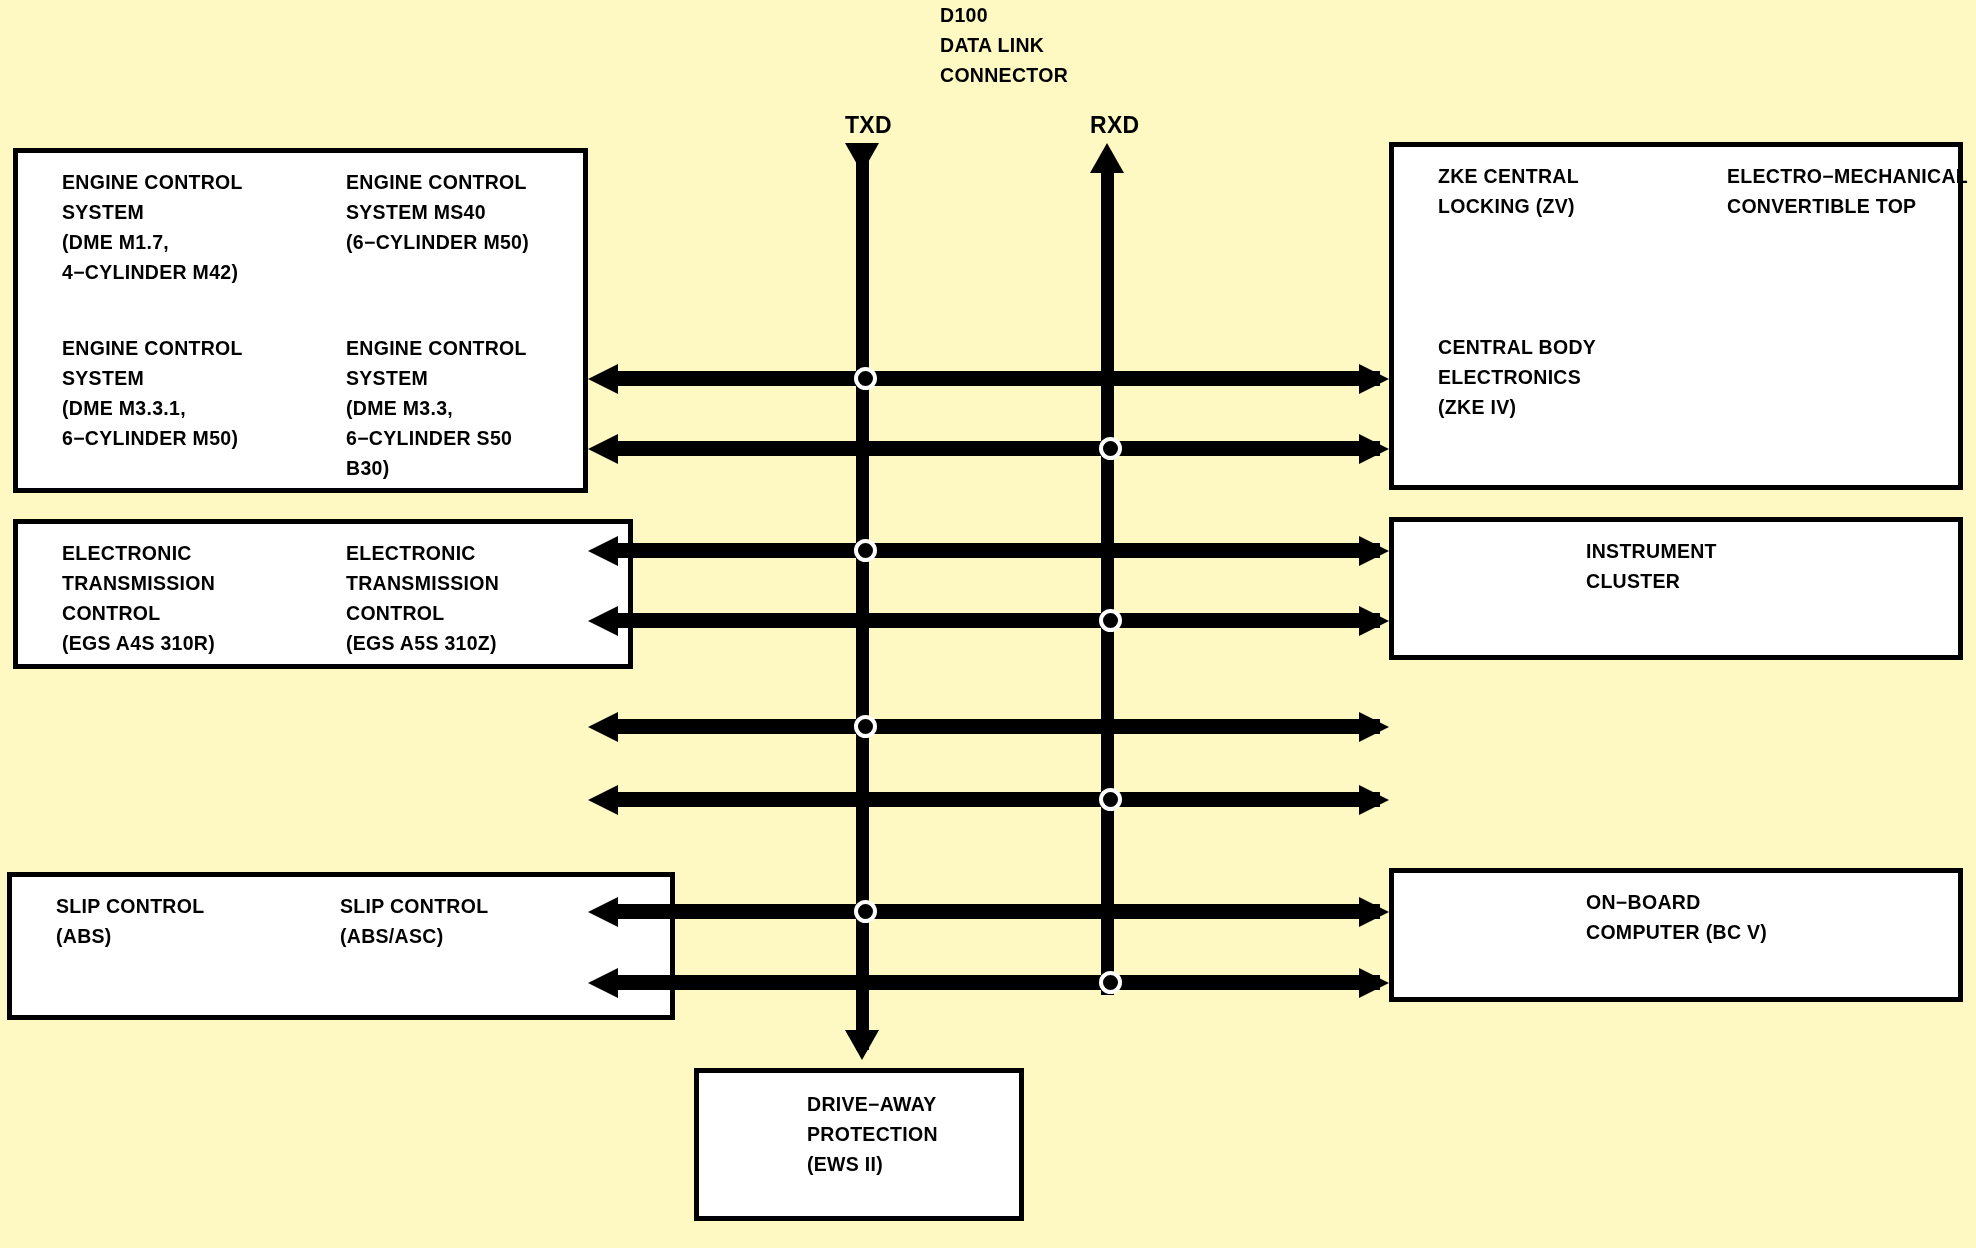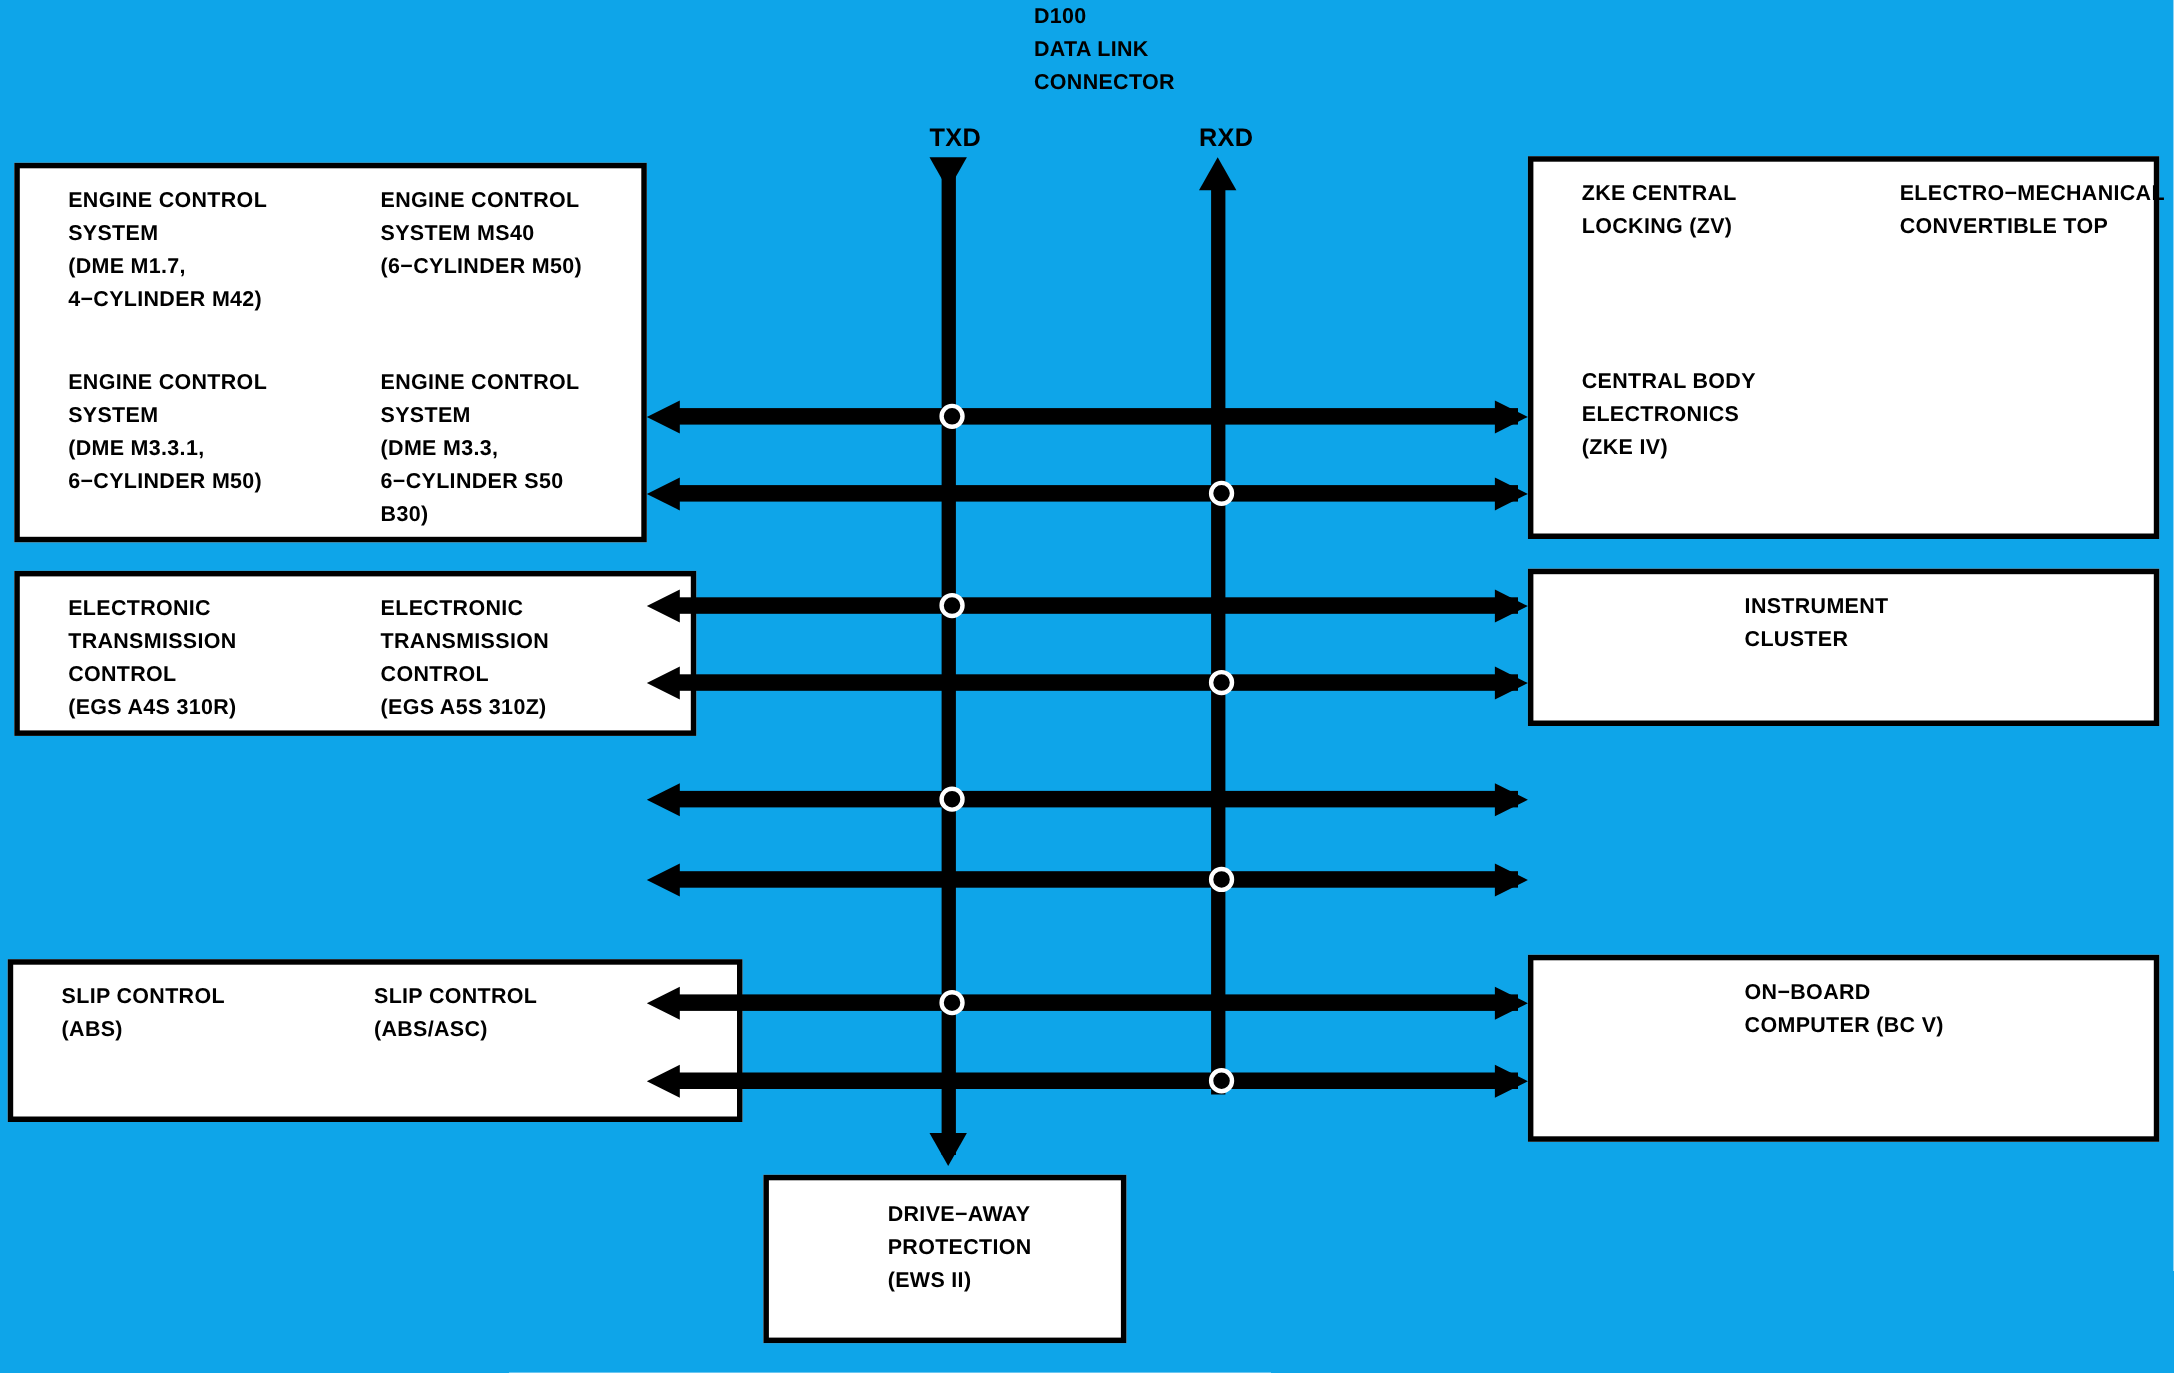--- a/index.html
+++ b/index.html
@@ -8,21 +8,21 @@
     padding: 0;
     background: #ffffff;
   }
   body {
     font-family: "Liberation Sans", sans-serif;
   }
   #canvas {
     position: relative;
     width: 1976px;
     height: 1248px;
-    background: #0ea5e9;
+    background: #fef9c3;
     overflow: hidden;
   }
 
   
   .node-box {
     position: absolute;
     box-sizing: border-box;
     border: 5px solid #000000;
     background: #ffffff;
     z-index: 3;
@@ -182,21 +182,21 @@
     <div class="box-col" style="left:44px; top:14px;">ZKE CENTRAL
 LOCKING (ZV)</div>
     <div class="box-col" style="left:333px; top:14px;">ELECTRO−MECHANICAL
 CONVERTIBLE TOP</div>
     <div class="box-col" style="left:44px; top:185px;">CENTRAL BODY
 ELECTRONICS
 (ZKE IV)</div>
   </div>
 
 
-  <div class="node-box" style="left:1389px; top:868px; width:574px; height:170px;">
+  <div class="node-box" style="left:1389px; top:868px; width:574px; height:134px;">
     <div class="box-col" style="left:192px; top:14px;">ON−BOARD
 COMPUTER (BC V)</div>
   </div>
 
   <div class="node-box" style="left:694px; top:1068px; width:330px; height:153px;">
     <div class="box-col" style="left:60px; top:16px;margin-left:48px;">DRIVE−AWAY
 PROTECTION
 (EWS II)</div>
   </div>
 

